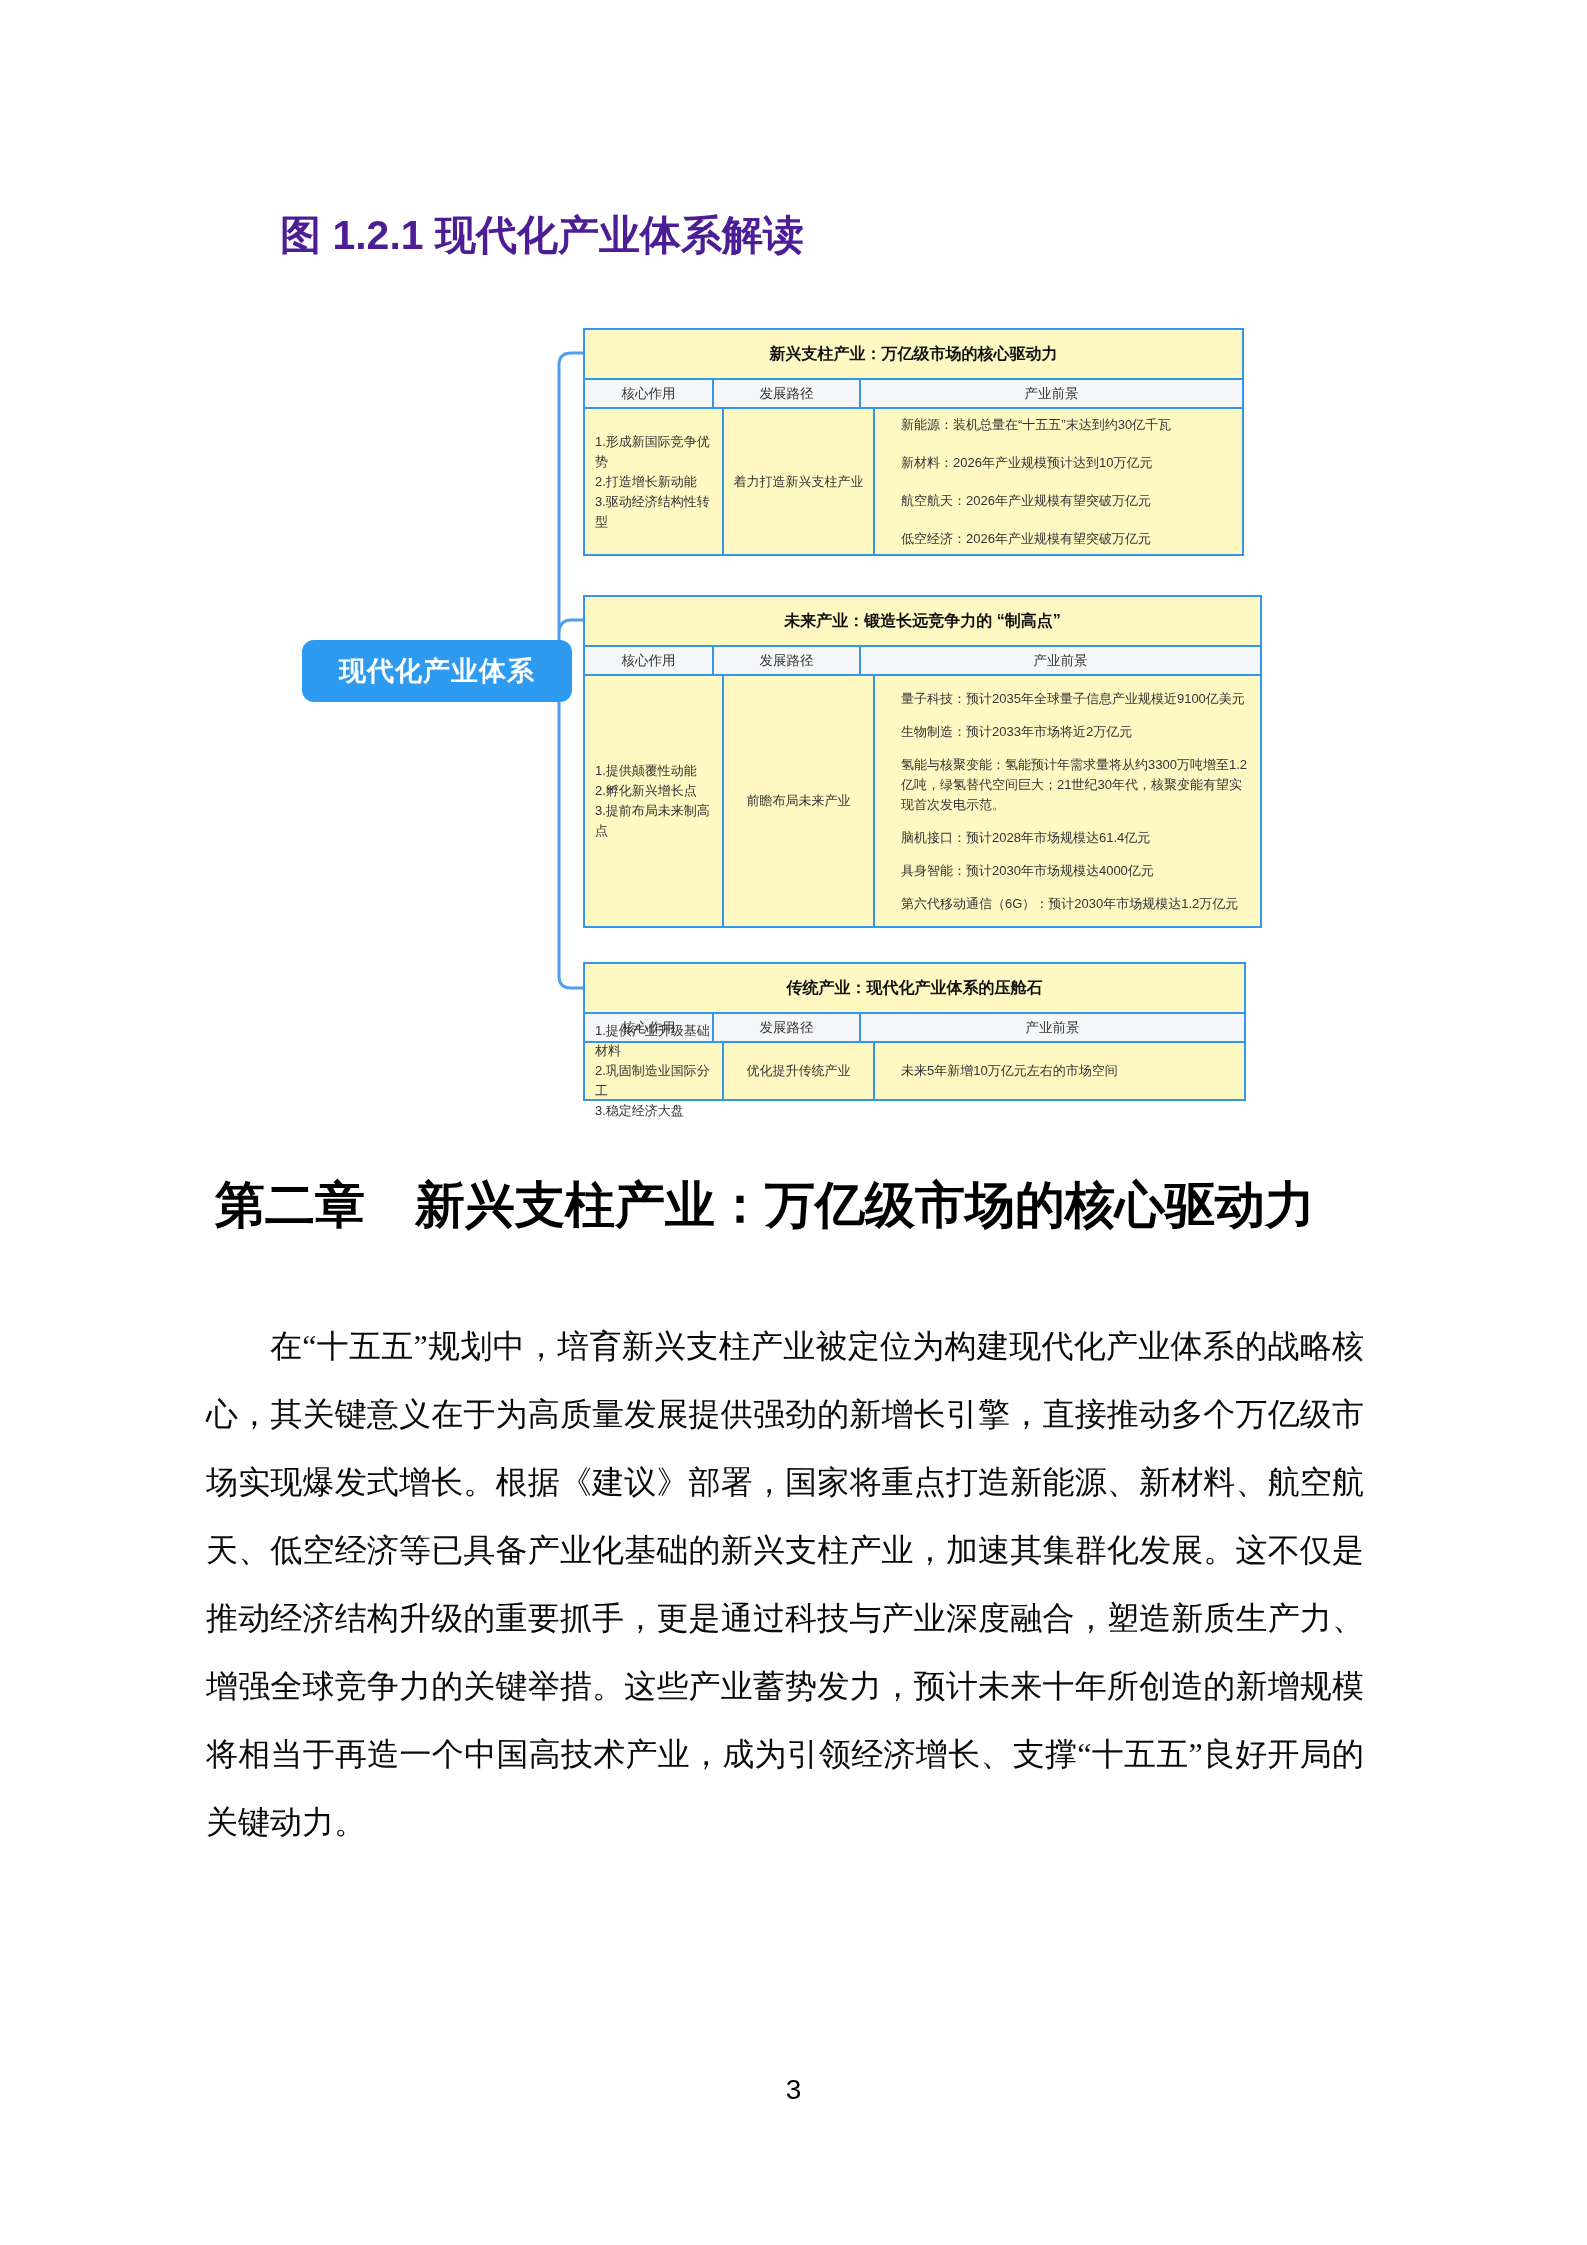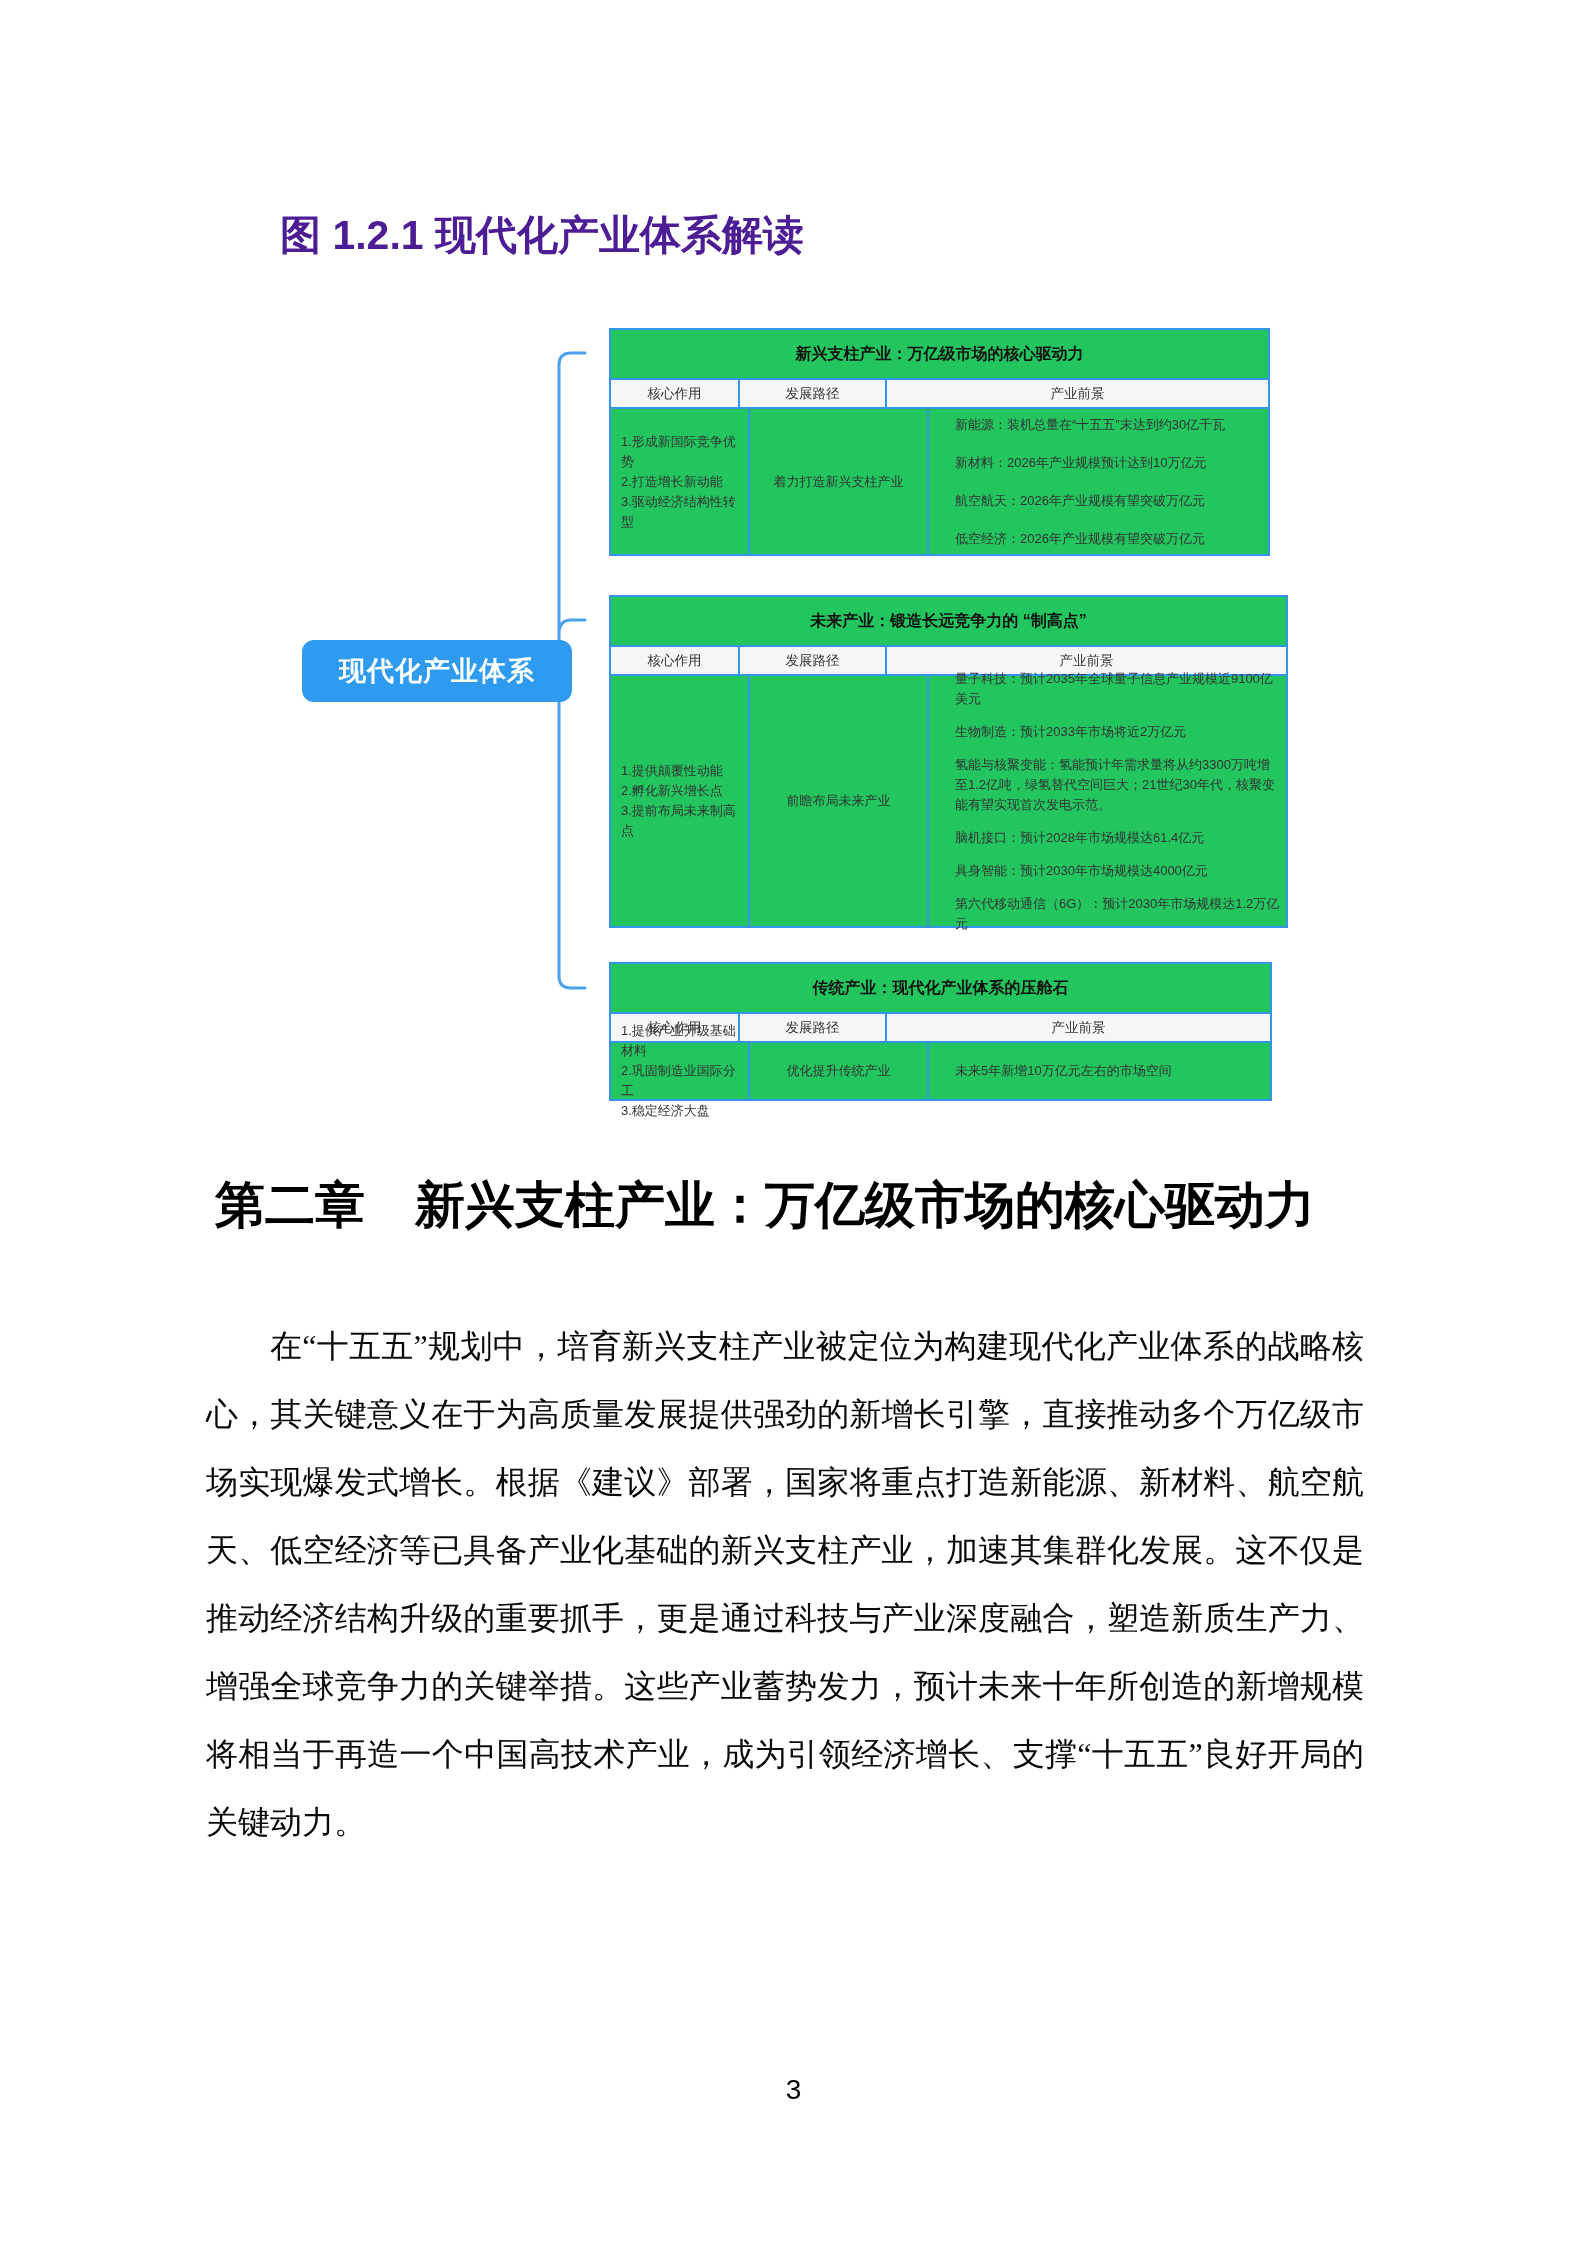--- a/index.html
+++ b/index.html
@@ -16,22 +16,22 @@
   }
   
   .diagram-svg{position:absolute;left:0;top:0;width:1587px;height:2245px;pointer-events:none;}
   .root-node{
     position:absolute;left:302px;top:640px;width:270px;height:62px;
     background:#2f9bf0;border-radius:12px;
     display:flex;align-items:center;justify-content:center;
     color:#fff;font-size:27px;font-weight:bold;letter-spacing:1px;
   }
   .branch{
-    position:absolute;left:609px;
-    border:2px solid #3596e9;background:#22c55e;
+    position:absolute;left:583px;
+    border:2px solid #3596e9;background:#fef9c3;
     font-size:13px;color:#333;
   }
   .branch.b0{top:328px;width:657px;}
   .branch.b1{top:595px;width:675px;}
   .branch.b2{top:962px;width:659px;}
   .b-title{
     height:48px;border-bottom:2px solid #3596e9;
     display:flex;align-items:center;justify-content:center;
     font-size:16px;font-weight:bold;color:#111;
   }
@@ -47,21 +47,21 @@
   .cw1{width:127px;flex:0 0 auto;}
   .cw2{width:145px;flex:0 0 auto;}
   .cw3{flex:1 1 auto;}
   .bdr{border-right:2px solid #3596e9;}
   .cell-core{
     display:flex;flex-direction:column;justify-content:center;
     padding-left:10px;line-height:20px;
   }
   .cell-path{
     display:flex;align-items:center;justify-content:center;
-    text-align:center;line-height:18px;padding:0 16px;
+    text-align:center;line-height:18px;padding:0 2px;
   }
   .cell-prospects{
     display:flex;flex-direction:column;justify-content:center;
     padding-left:26px;padding-right:6px;line-height:20px;
   }
   .b0 .cell-prospects{row-gap:18px;}
   .b1 .cell-prospects{row-gap:13px;}
   
   .chapter-title{
     position:absolute;left:215px;top:1172px;width:1310px;

